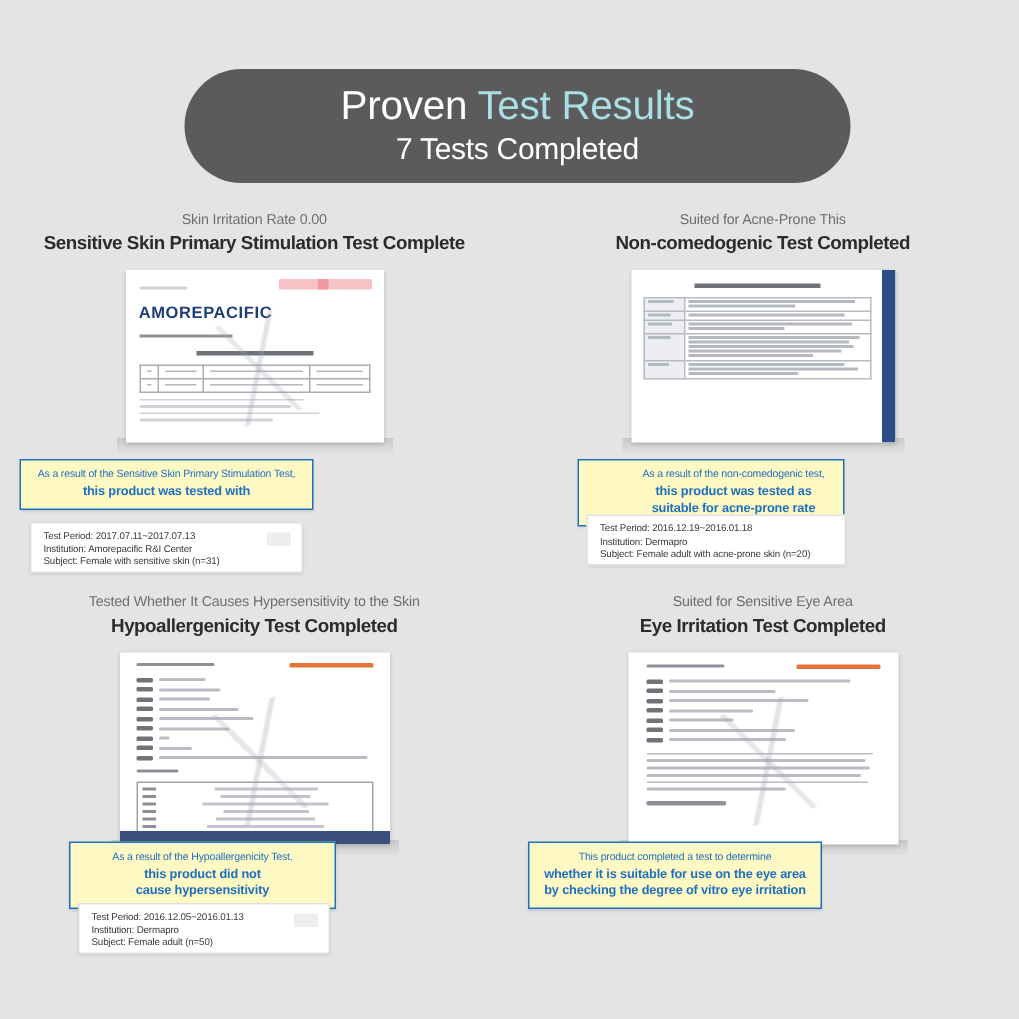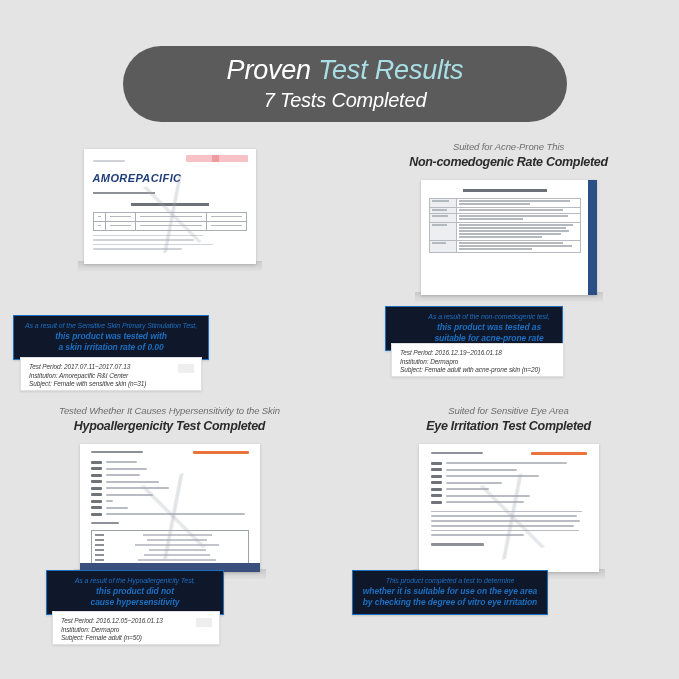--- a/index.html
+++ b/index.html
@@ -3,21 +3,21 @@
 <meta charset="utf-8">
 <style>
   html,body{margin:0;padding:0;}
   body{
     width:679px;height:679px;
     background:#e4e4e4;
     font-family:"Liberation Sans", sans-serif;
     overflow:hidden;
     position:relative;
   }
-  .page{width:679px;height:679px;position:relative;font-style:italic;}
+  .page{width:679px;height:679px;position:relative;}
 
   
   .banner{
     position:absolute;left:123px;top:46px;width:444px;height:76px;
     background:#5b5b5b;border-radius:38px;
     display:flex;flex-direction:column;align-items:center;justify-content:center;
   }
   .banner-line1{font-size:27px;line-height:30px;letter-spacing:-0.2px;color:#ffffff;font-weight:400;}
   .banner-line1 .accent{color:#a9dee4;}
   .banner-line2{font-size:20px;line-height:26px;color:#ffffff;font-weight:300;margin-top:2px;letter-spacing:-0.2px;}
@@ -91,21 +91,21 @@
     position:absolute;left:18%;top:26%;width:72%;height:60%;
     background:
       linear-gradient(118deg,transparent 46%,rgba(160,165,175,0.30) 47%,rgba(160,165,175,0.30) 48.4%,transparent 49.4%),
       linear-gradient(62deg,transparent 46%,rgba(160,165,175,0.26) 47%,rgba(160,165,175,0.26) 48.4%,transparent 49.4%);
     transform:rotate(-17deg);
     pointer-events:none;
   }
 
   
   .callout{
-    position:absolute;background:#0f172a;border:1.6px solid #1d6fc0;
+    position:absolute;background:#fef9c3;border:1.6px solid #1d6fc0;
     color:#1d6fc0;text-align:center;box-sizing:border-box;
     padding:5px 6px 6px;
     box-shadow:0 1px 2px rgba(0,0,0,0.12);
   }
   .co-l1{font-size:7px;line-height:10px;letter-spacing:-0.1px;}
   .co-l2,.co-l3{font-size:8.5px;line-height:11px;font-weight:700;letter-spacing:-0.1px;}
 
   
   .infocard{
     position:absolute;background:#ffffff;box-sizing:border-box;
@@ -136,20 +136,24 @@
     <div class="banner-line1"><span>Proven </span><span class="accent">Test Results</span></div>
     <div class="banner-line2">7 Tests Completed</div>
   </div>
 
   <div class="grid">
 
     <div class="row">
 
       <div class="panel" id="p1">
         <div class="panel-inner">
+          <div class="panel-head">
+            <div class="sub">Skin Irritation Rate 0.00</div>
+            <div class="title">Sensitive Skin Primary Stimulation Test Complete</div>
+          </div>
 
           <div class="doc-wrap">
             <div class="doc-shadow"></div>
             <div class="doc">
               <div class="doc-pad">
                 <div class="ap-topbar"></div>
                 <div class="ap-tiny">&nbsp;</div>
                 <div class="ln lt" style="width:32px;height:1.5px;"></div>
                 <div class="ap-logo">AMOREPACIFIC</div>
                 <div class="ap-docno"></div>
@@ -193,37 +197,36 @@
                   <div class="ln lt" style="width:58%"></div>
                 </div>
               </div>
               <div class="wm"></div>
             </div>
           </div>
 
           <div class="callout">
             <div class="co-l1">As a result of the Sensitive Skin Primary Stimulation Test,</div>
             <div class="co-l2">this product was tested with</div>
-            <div class="co-l3">a skin irritation rate of 0.00</div>
           </div>
 
           <div class="infocard">
             <div class="info-stamp"></div>
             <div class="info-line">Test Period: 2017.07.11~2017.07.13</div>
             <div class="info-line">Institution: Amorepacific R&amp;I Center</div>
             <div class="info-line">Subject: Female with sensitive skin (n=31)</div>
           </div>
         </div>
       </div>
 
       <div class="panel" id="p2">
         <div class="panel-inner">
           <div class="panel-head">
             <div class="sub">Suited for Acne-Prone This</div>
-            <div class="title">Non-comedogenic Rate Completed</div>
+            <div class="title">Non-comedogenic Test Completed</div>
           </div>
 
           <div class="doc-wrap" style="width:176px;">
             <div class="doc-shadow"></div>
             <div class="doc" style="width:176px;">
               <div class="doc-pad" style="padding:5px 16px 5px 8px;">
                 <div class="k-title"></div>
                 <table class="k-tbl">
                   <tbody>
                       <tr>

